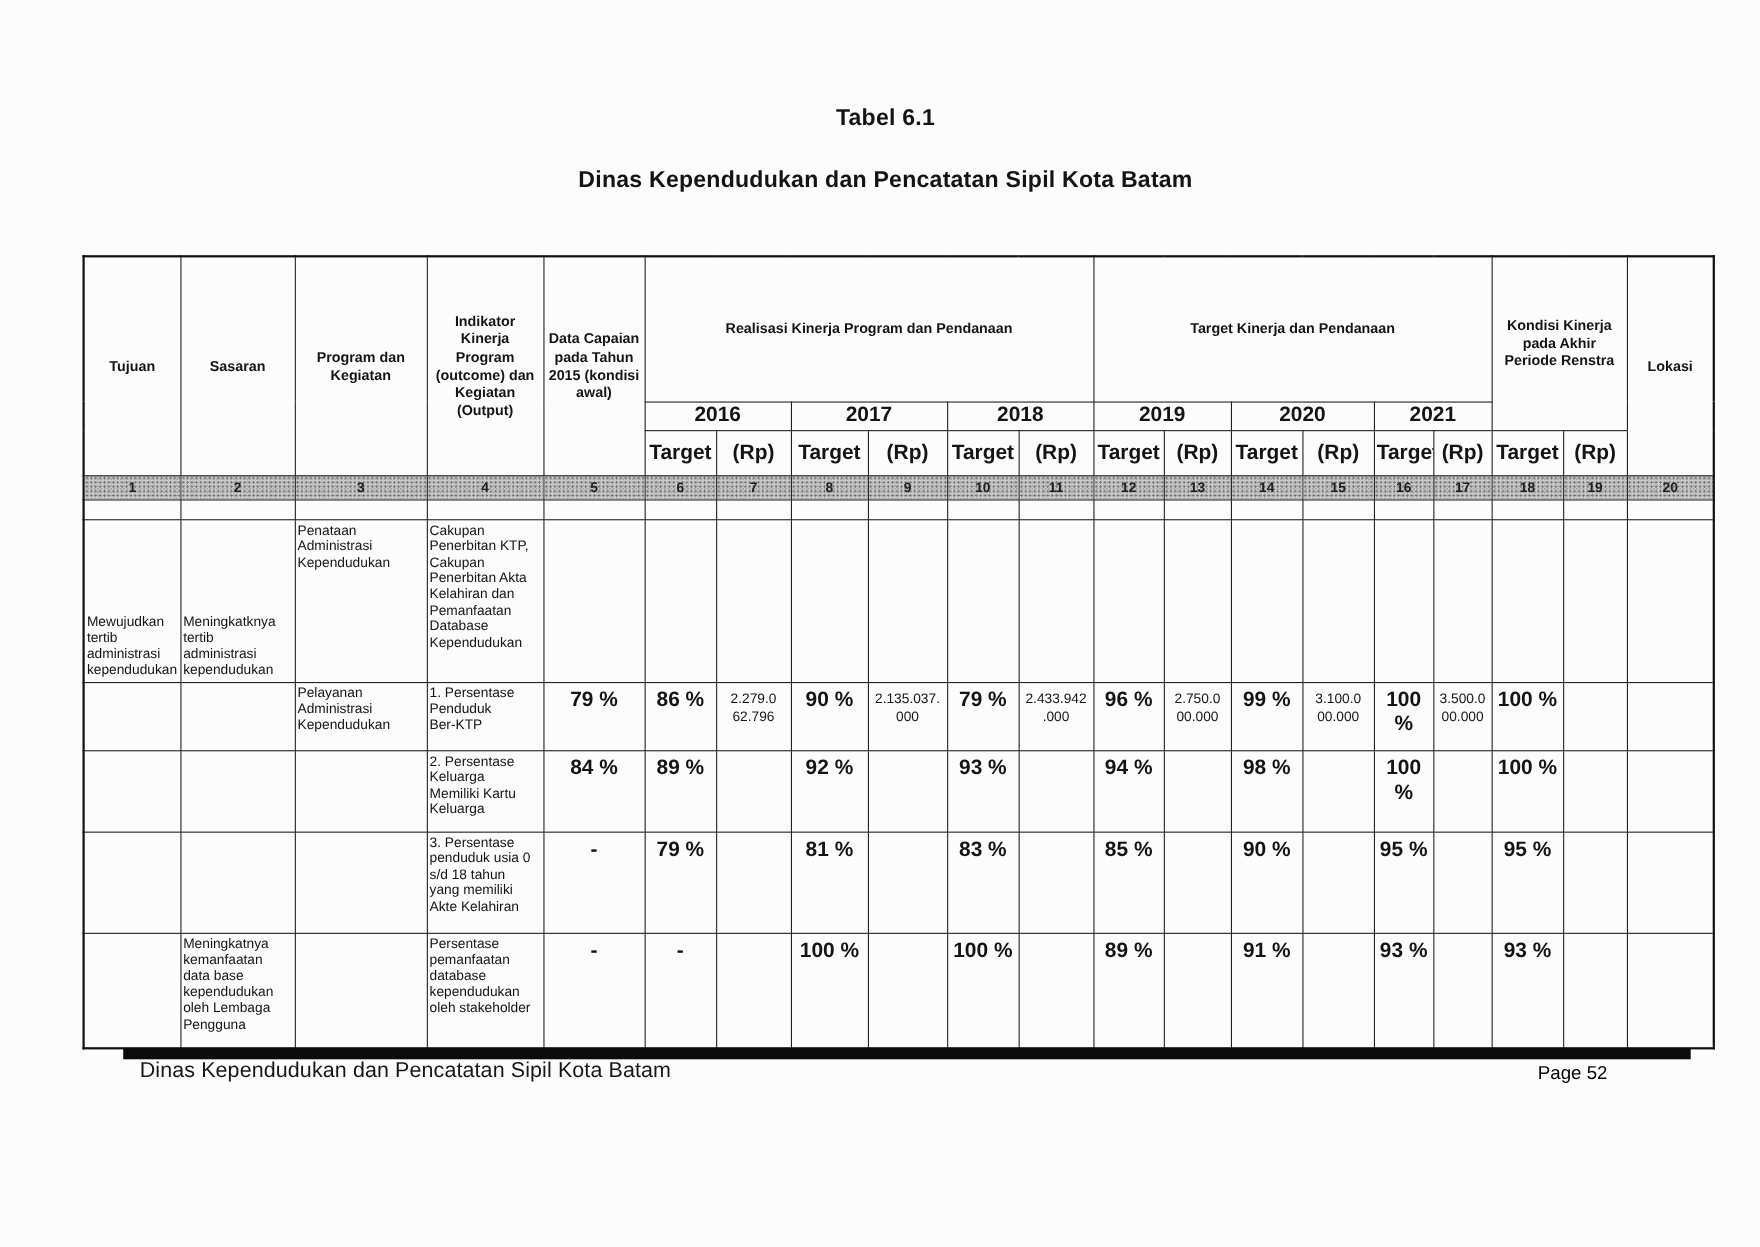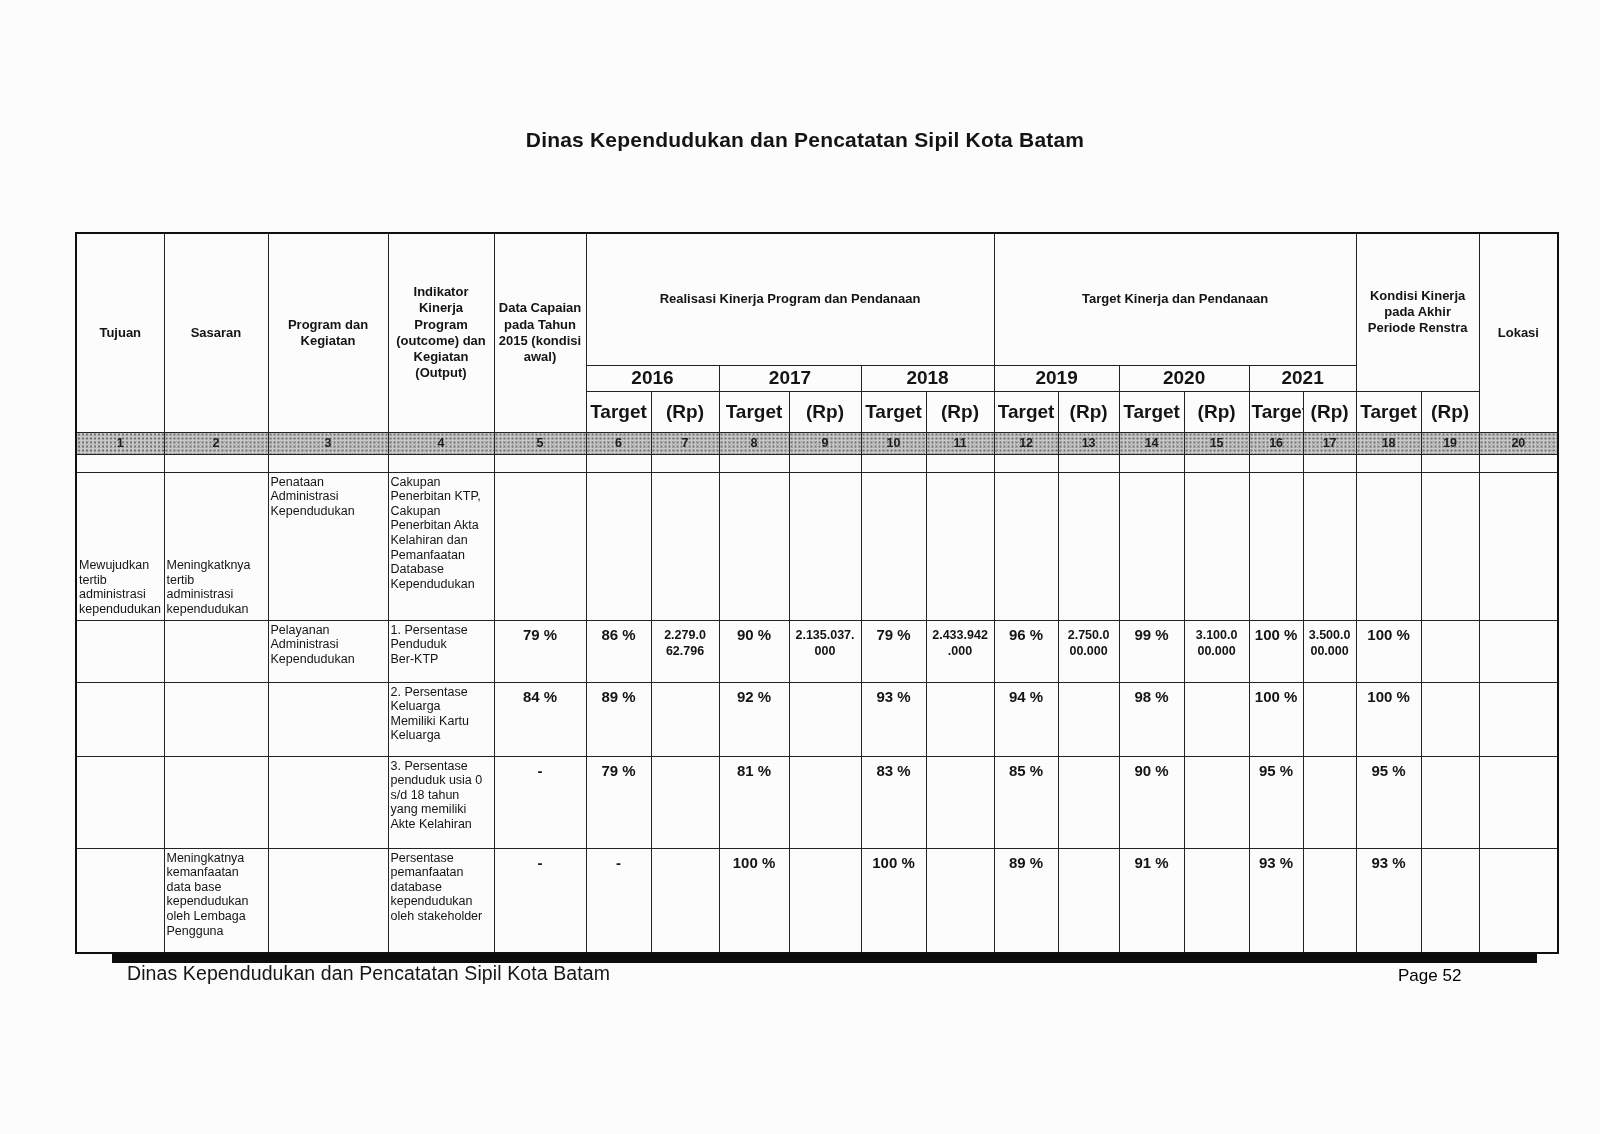--- a/index.html
+++ b/index.html
@@ -50,39 +50,40 @@
   tr.r2{height:62px;}
   tr.r3{height:74px;}
   tr.r4{height:92px;margin-top:13px;}
   tr.r5{height:105px;}
   td.t{
     font-size:12.5px;font-weight:500;text-align:left;vertical-align:top;
     padding:2px 1px 2px 2px;line-height:1.17;white-space:pre-line;
   }
   td.b{vertical-align:bottom;padding-bottom:3px;}
   td.v{
-    font-size:15px;font-weight:bold;text-align:center;vertical-align:top;
+    font-size:19px;font-weight:bold;text-align:center;vertical-align:top;
     padding-top:5px;white-space:pre-line;
   }
   td.rp{
-    font-size:12.5px;font-weight:700;text-align:center;vertical-align:top;
+    font-size:12.5px;font-weight:400;text-align:center;vertical-align:top;
     padding-top:6px;line-height:1.3;white-space:pre-line;
   }
   td.e{background:transparent;}
   
   .bottom-bar{position:absolute;left:112px;top:953px;width:1425px;height:10px;background:#0c0c0c;}
   .footer-left{position:absolute;left:127px;top:962px;font-size:19.5px;font-weight:400;color:#161616;letter-spacing:.1px;}
   .footer-right{position:absolute;left:1398px;top:966px;font-size:17px;font-weight:400;color:#000000;}
 </style>
 </head>
 <body>
 
 <div class="page">
 
   <div class="title-block">
+    <div class="tbl-label">Tabel 6.1</div>
     <div class="tbl-title">
       <div>Dinas Kependudukan dan Pencatatan Sipil Kota Batam</div>
     </div>
   </div>
 
   <div class="tablewrap">
     <table class="main">
       <colgroup>
         <col style="width:88px">
           <col style="width:104px">

